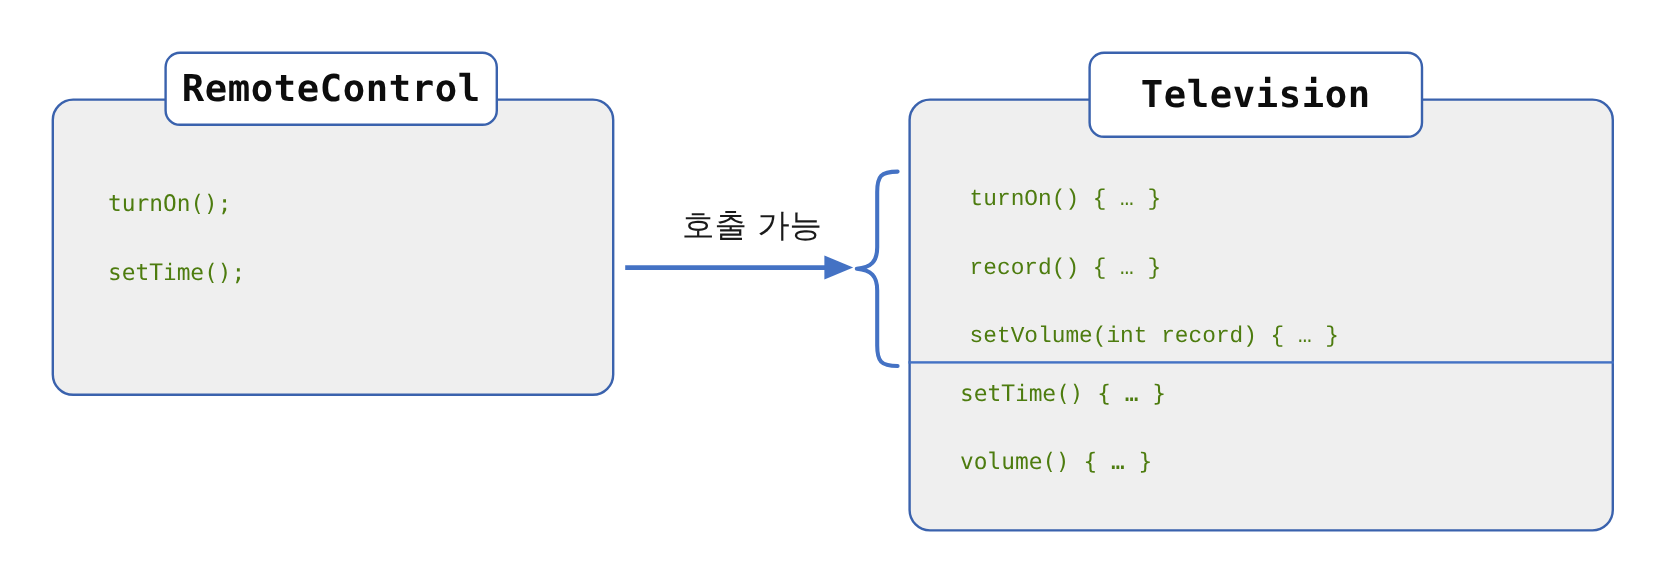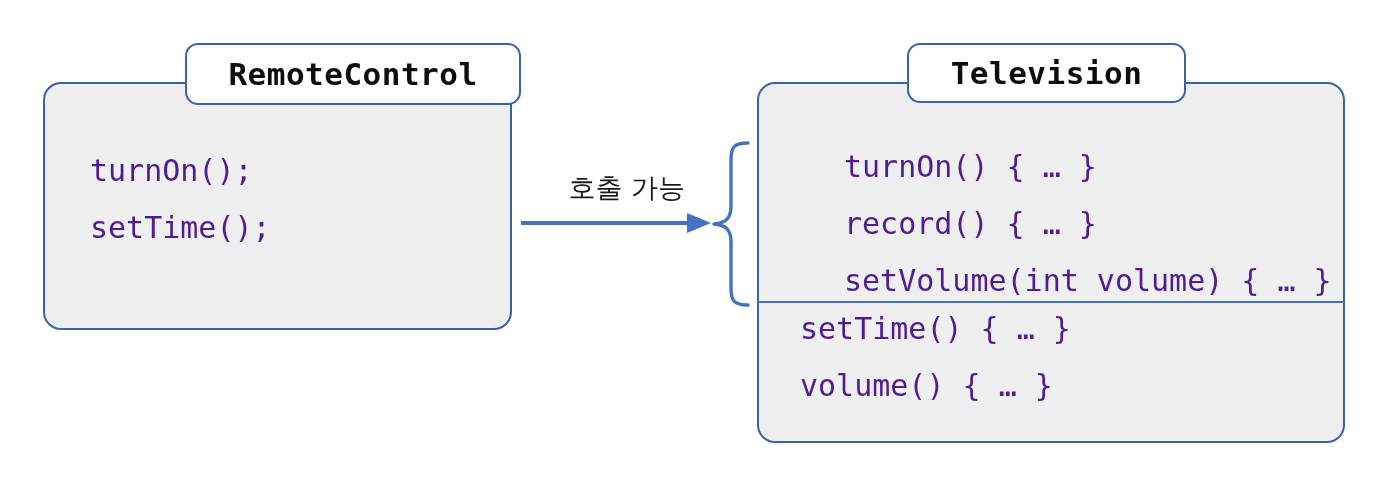--- a/index.html
+++ b/index.html
@@ -44,37 +44,37 @@
     align-items: center;
     justify-content: center;
     font-weight: bold;
     font-size: 31px;
     color: #0d0d0d;
     letter-spacing: 0.5px;
     z-index: 5;
   }
   #remote-tab {
     left: 137px; top: 43px;
-    width: 336px; height: 62px; margin-left: 48px;
+    width: 278px; height: 62px;
   }
   #tv-tab {
     left: 907px; top: 43px;
-    width: 279px; height: 60px; align-items: center;
+    width: 279px; height: 72px; align-items: center;
   }
 
   
   .member-list {
     position: absolute;
-    font-size: 30px;
-    color: #4c1d95;
+    font-size: 19px;
+    color: #4d7c0f;
     line-height: 57px;
     white-space: nowrap;
   }
   #remote-members { left: 90px; top: 142px; }
-  #tv-members-top { left: 844px; top: 138px; }
+  #tv-members-top { left: 808px; top: 138px; font-family: Liberation Mono, monospace; }
   #tv-members-bottom { left: 800px; top: 300px; }
   .member-line { height: 57px; }
 
   
   #tv-divider {
     position: absolute;
     left: 757px; top: 301px;
     width: 588px; height: 0;
     border-top: 2px solid #4472c4;
     z-index: 4;
@@ -131,21 +131,21 @@
     <path d="M48 5 C 34 5, 31 9, 31 22 L31 68 C31 80, 26 85, 14 86 C26 87, 31 92, 31 104 L31 150 C31 163, 34 167, 48 167" fill="none" stroke="#4472c4" stroke-width="3.4" stroke-linecap="round" stroke-linejoin="round"></path>
   </svg>
 
   <div class="class-box" id="tv-box"></div>
 
   <div id="tv-divider"></div>
 
   <div class="member-list" id="tv-members-top">
     <div class="member-line">turnOn() { … }</div>
     <div class="member-line">record() { … }</div>
-    <div class="member-line">setVolume(int volume) { … }</div>
+    <div class="member-line">setVolume(int record) { … }</div>
   </div>
 
   <div class="member-list" id="tv-members-bottom">
     <div class="member-line">setTime() { … }</div>
     <div class="member-line">volume() { … }</div>
   </div>
 
   <div class="class-tab" id="tv-tab">
     <span>Television</span>
   </div>

